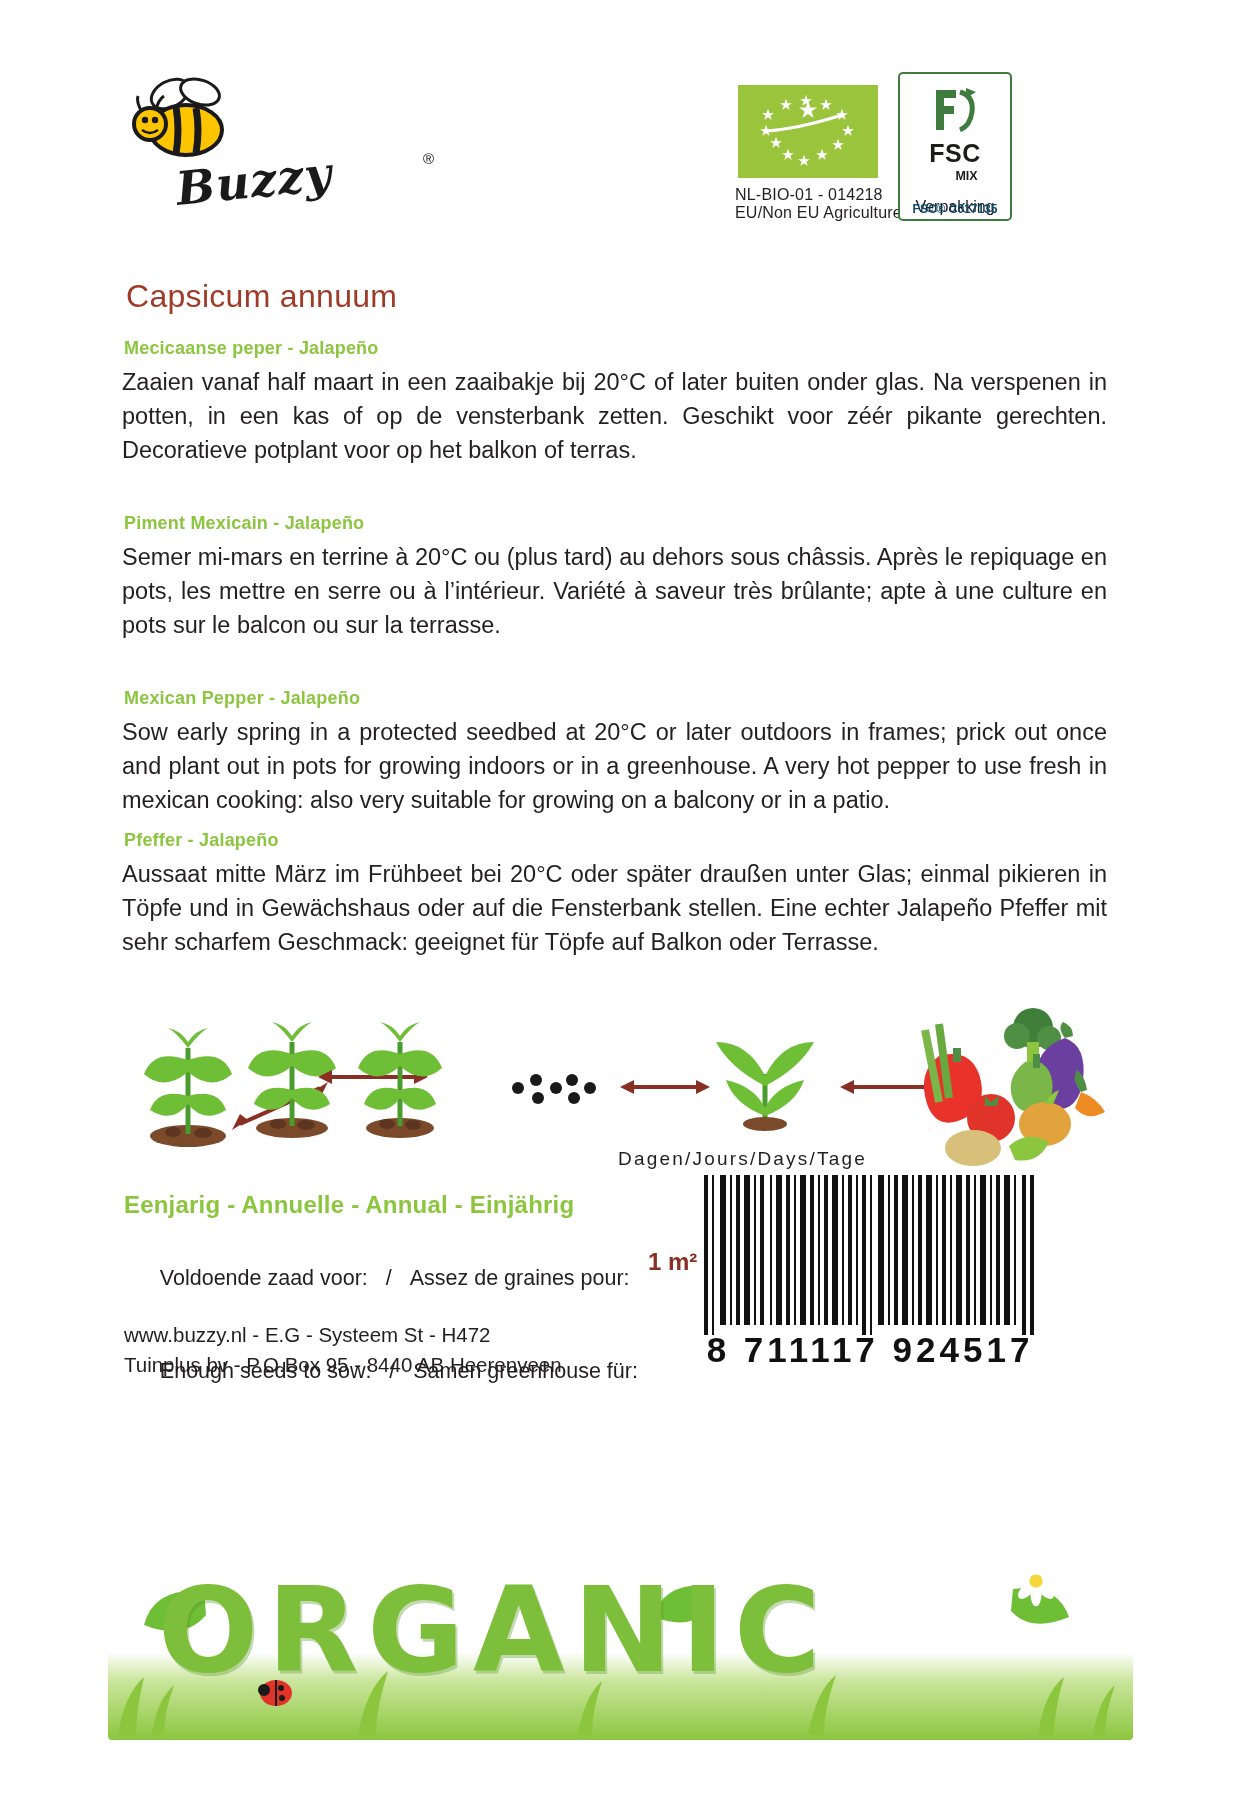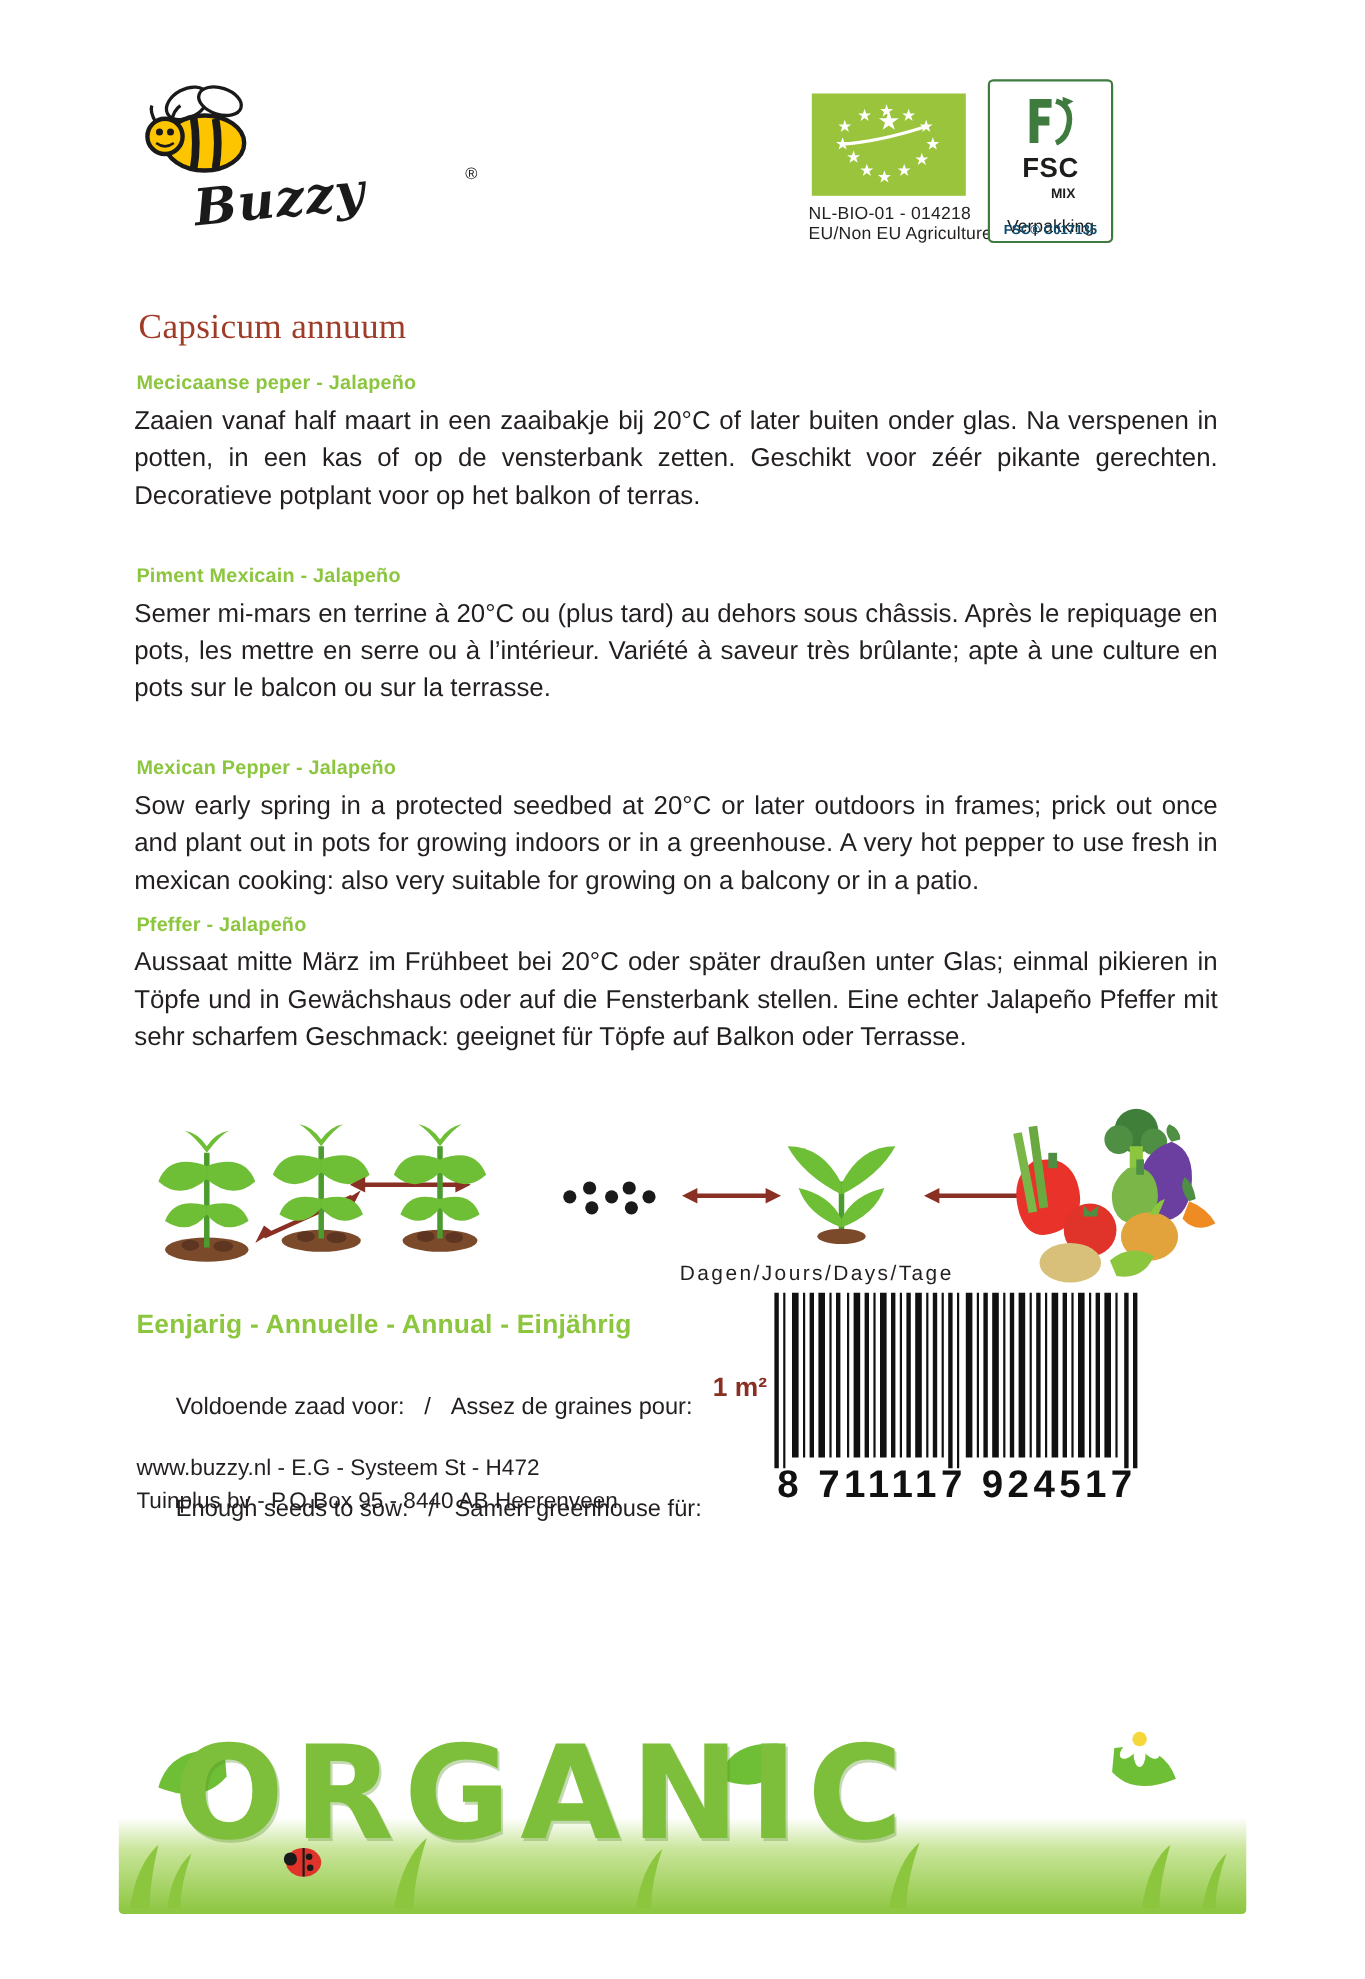--- a/index.html
+++ b/index.html
@@ -132,21 +132,20 @@
   }
 
   
   .latin-name {
     position: absolute;
     left: 126px;
     top: 278px;
     font-size: 32px;
     color: #9f3c28;
     letter-spacing: .3px;
-    font-family: Liberation Serif, serif;
   }
 
   
   .lang-block { position: absolute; left: 122px; width: 985px; }
   .lang-title {
     font-size: 18px;
     font-weight: bold;
     color: #8cc63f;
     margin: 0 0 6px 2px;
     letter-spacing: .2px;

